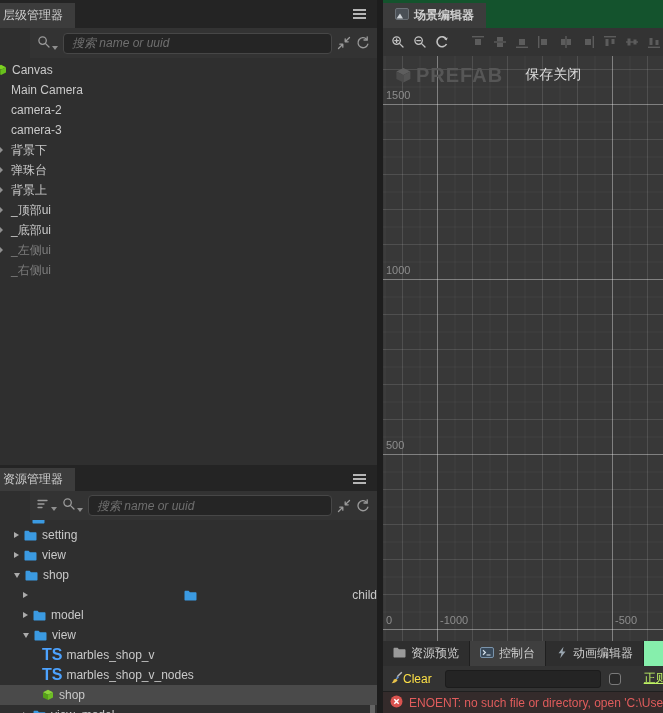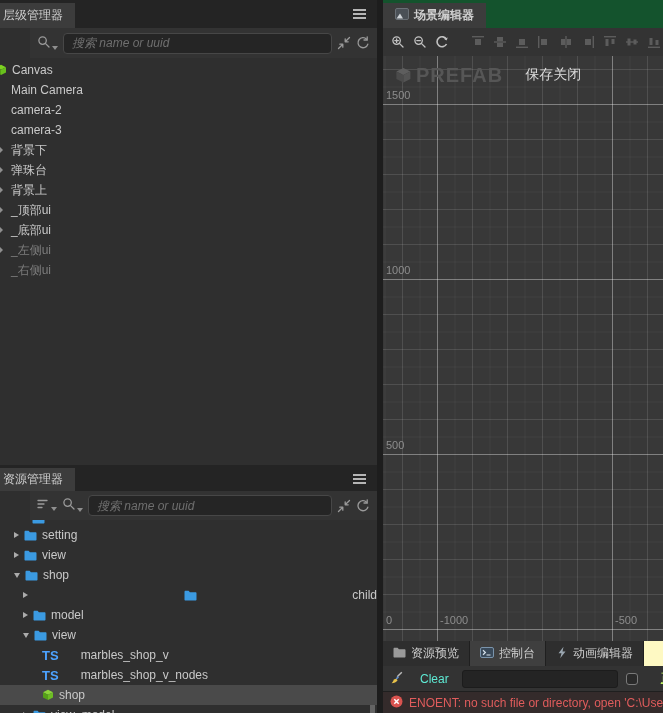--- a/index.html
+++ b/index.html
@@ -28,21 +28,21 @@
            color:#c9c9c9; font-size:12px; padding:0 8px; outline:none; min-width:0;
            font-family:"Liberation Sans","DejaVu Sans",sans-serif; }
   .search-input::placeholder { color:#6f6f6f; font-style:italic; }
 
   .tree { position:relative; background:#2f2f2f; overflow:hidden; }
   .tree-row { position:relative; height:20px; display:flex; align-items:center; color:#c9c9c9; cursor:pointer; }
   .tree-row.dim .row-label { color:#7c7c7c; }
   .tree-row.selected { background:#4a4a4a; }
   .row-label { white-space:nowrap; }
   .row-icon { display:inline-flex; margin-right:5px; flex:none; }
-  .ts-badge { font-weight:700; font-size:13px; color:#4da3ff; margin-right:22px; letter-spacing:0; }
+  .ts-badge { font-weight:700; font-size:16px; color:#4da3ff; margin-right:4px; letter-spacing:0; }
   .tri { width:0; height:0; margin-right:5px; flex:none; }
   .tri.right { border-left:5px solid #ababab; border-top:3.5px solid transparent; border-bottom:3.5px solid transparent; }
   .tri.down  { border-top:5px solid #ababab; border-left:3.5px solid transparent; border-right:3.5px solid transparent; }
   .edge-frag { position:absolute; left:0; top:7px; width:0; height:0;
            border-top:3px solid transparent; border-bottom:3px solid transparent; border-left:3px solid #8f8f8f; }
   .canvas-cut { margin-left:-5px; }
 
   
   .hierarchy-panel { left:0; top:0; width:377px; height:528px; }
   .hierarchy-panel .tree { height:401px; padding-top:2px; }
@@ -77,27 +77,27 @@
     background-position:54px 0, 0 48px, 19px 0, 0 13px, 1.5px 0, 0 13px;
   }
   .grid-label { position:absolute; font-size:11px; color:#8d8d8d; white-space:nowrap; }
   .prefab-header { position:absolute; left:0; top:4px; height:30px; display:flex; align-items:center; }
   .prefab-cube { margin-left:12px; display:inline-flex; }
   .prefab-title { margin-left:4px; font-size:20px; font-weight:700; color:#565656; letter-spacing:1px; }
   .prefab-btn { color:#dcdcdc; font-size:14px; cursor:pointer; white-space:nowrap; }
   .prefab-btn.save { margin-left:22px; }
   .prefab-btn.close { }
 
-  .console-tabbar { position:absolute; top:641px; left:0; right:0; height:25px; background:#fef9c3; display:flex; }
+  .console-tabbar { position:absolute; top:641px; left:0; right:0; height:25px; background:#86efac; display:flex; }
   .console-tab { display:inline-flex; align-items:center; gap:5px; height:25px; padding:0 10px;
         background:#2e2e2e; border-right:1px solid #1f1f1f; color:#cfcfcf; white-space:nowrap; cursor:pointer; }
   .console-tab.active { background:#3f3f3f; }
   .console-toolbar { position:absolute; top:666px; left:0; right:0; height:25px; background:#333;
         display:flex; align-items:center; padding:0 7px; }
-  .clear-btn { display:inline-flex; align-items:center; gap:17px; color:#5eead4; cursor:pointer; flex:none; }
+  .clear-btn { display:inline-flex; align-items:center; gap:0; color:#fde047; cursor:pointer; flex:none; }
   .console-input { margin-left:13px; width:169px; height:18px; background:#242424; border:1px solid #1c1c1c;
         border-radius:3px; color:#ccc; padding:0 6px; outline:none; font-size:11px;
         font-family:"Liberation Sans","DejaVu Sans",sans-serif; }
   .regex-box { margin-left:8px; width:12px; height:12px; border:1px solid #7a7a7a; border-radius:3px;
         background:#2a2a2a; flex:none; cursor:pointer; }
   .regex-label { margin-left:23px; color:#bef264; white-space:nowrap;text-decoration:underline; }
   .console-error { position:absolute; top:691px; left:0; right:0; height:22px; background:#342b2b;
         border-top:1px solid #1f1f1f; display:flex; align-items:center; padding:0 7px; gap:6px; overflow:hidden; }
   .error-text { color:#e05c5c; font-size:12px; white-space:nowrap; }
 </style>

